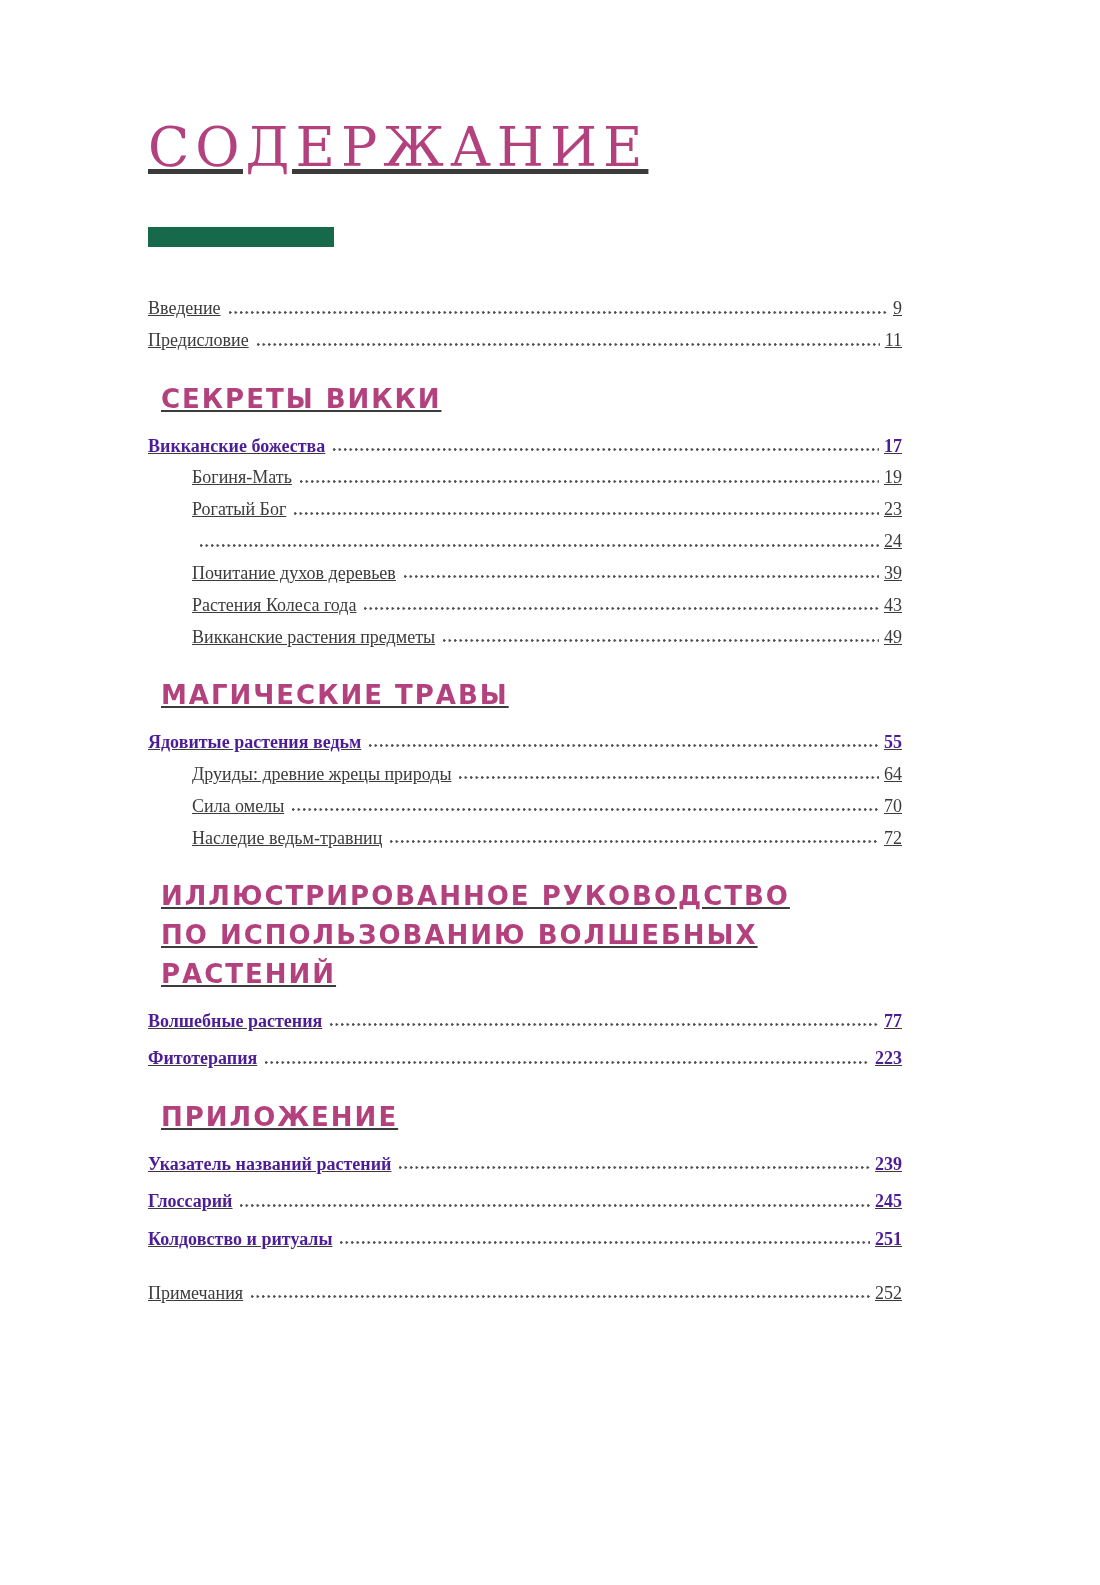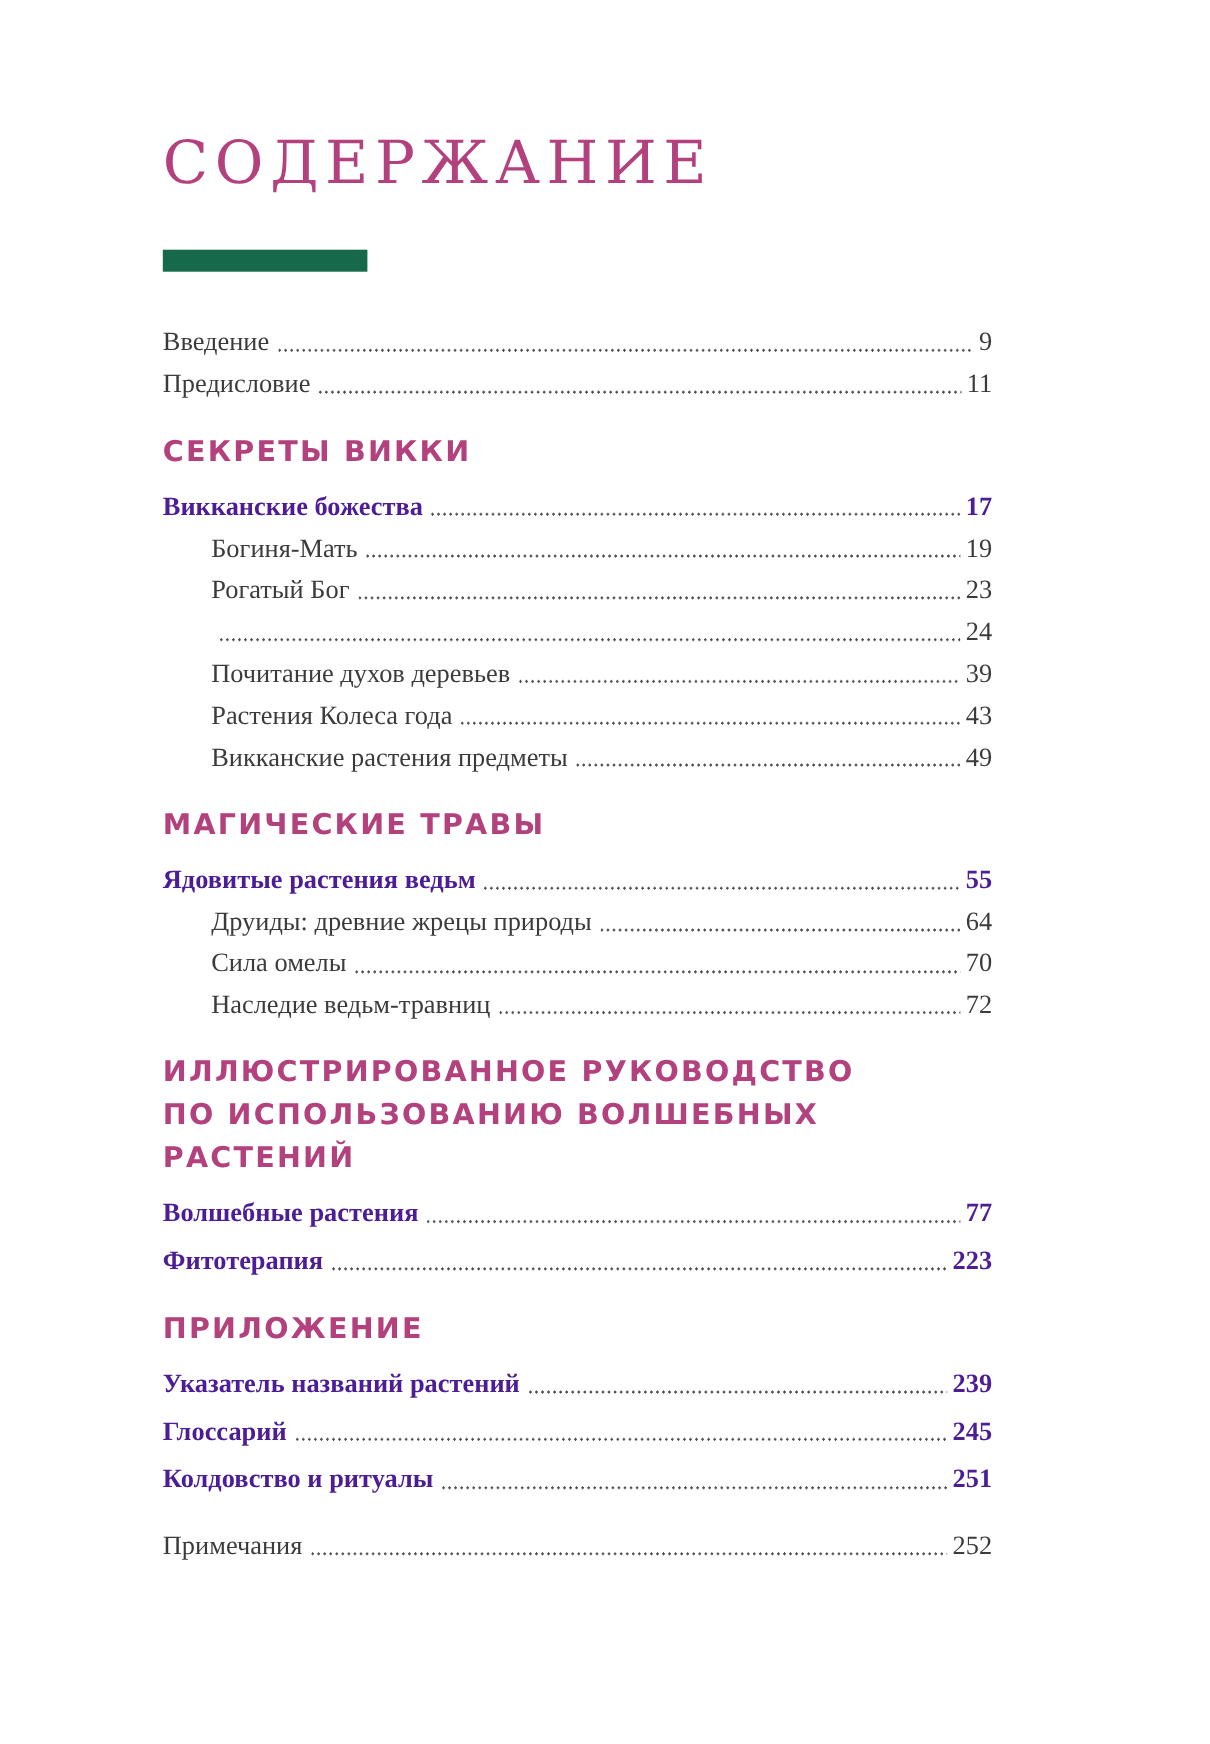--- a/index.html
+++ b/index.html
@@ -9,40 +9,41 @@
   }
   .page {
     width: 1017px;
     height: 1585px;
     box-sizing: border-box;
     background: #ffffff;
     padding: 118px 115px 0 148px;
     font-family: "Liberation Serif", serif;
     color: #3b3b3b;
     overflow: hidden;
+    text-decoration: underline;
   }
   .title {
     font-family: "DejaVu Serif", serif;
     font-size: 54px;
     line-height: 1.1;
     font-weight: 400;
     letter-spacing: 6px;
     color: #b2417d;
     margin: 0 0 50px 0;
   }
   .accent-bar {
     width: 186px;
     height: 20px;
     background: #166a4b;
     margin: 0 0 52px 0;
   }
   .toc-row {
     display: flex;
     align-items: flex-end;
-    font-size: 24px;
+    font-size: 18px;
     line-height: 1.02;
     margin-bottom: 13.5px;
     color: #3b3b3b;
   }
   .toc-row .label { white-space: nowrap; }
   .toc-row .num   { white-space: nowrap; }
   .leader {
     flex: 1;
     height: 3px;
     margin: 0 5px 4px 8px;
@@ -54,21 +55,21 @@
   .bold .leader { margin-bottom: 4px; }
   .indent { margin-left: 44px; }
   .spaced { margin-bottom: 19px; }
   .section-heading {
     font-family: "DejaVu Sans", "Liberation Sans", sans-serif;
     font-weight: bold;
     font-size: 26px;
     line-height: 1.5;
     letter-spacing: 2px;
     color: #b2417d;
-    margin: 30px 0 18px 0;
+    margin: 30px 0 18px 13px;
     white-space: pre-line;
   }
   .footer-row { margin-top: 36px; }
 </style>
 </head>
 <body>
 
 <div class="page">
 
   <h1 class="title">СОДЕРЖАНИЕ</h1>

